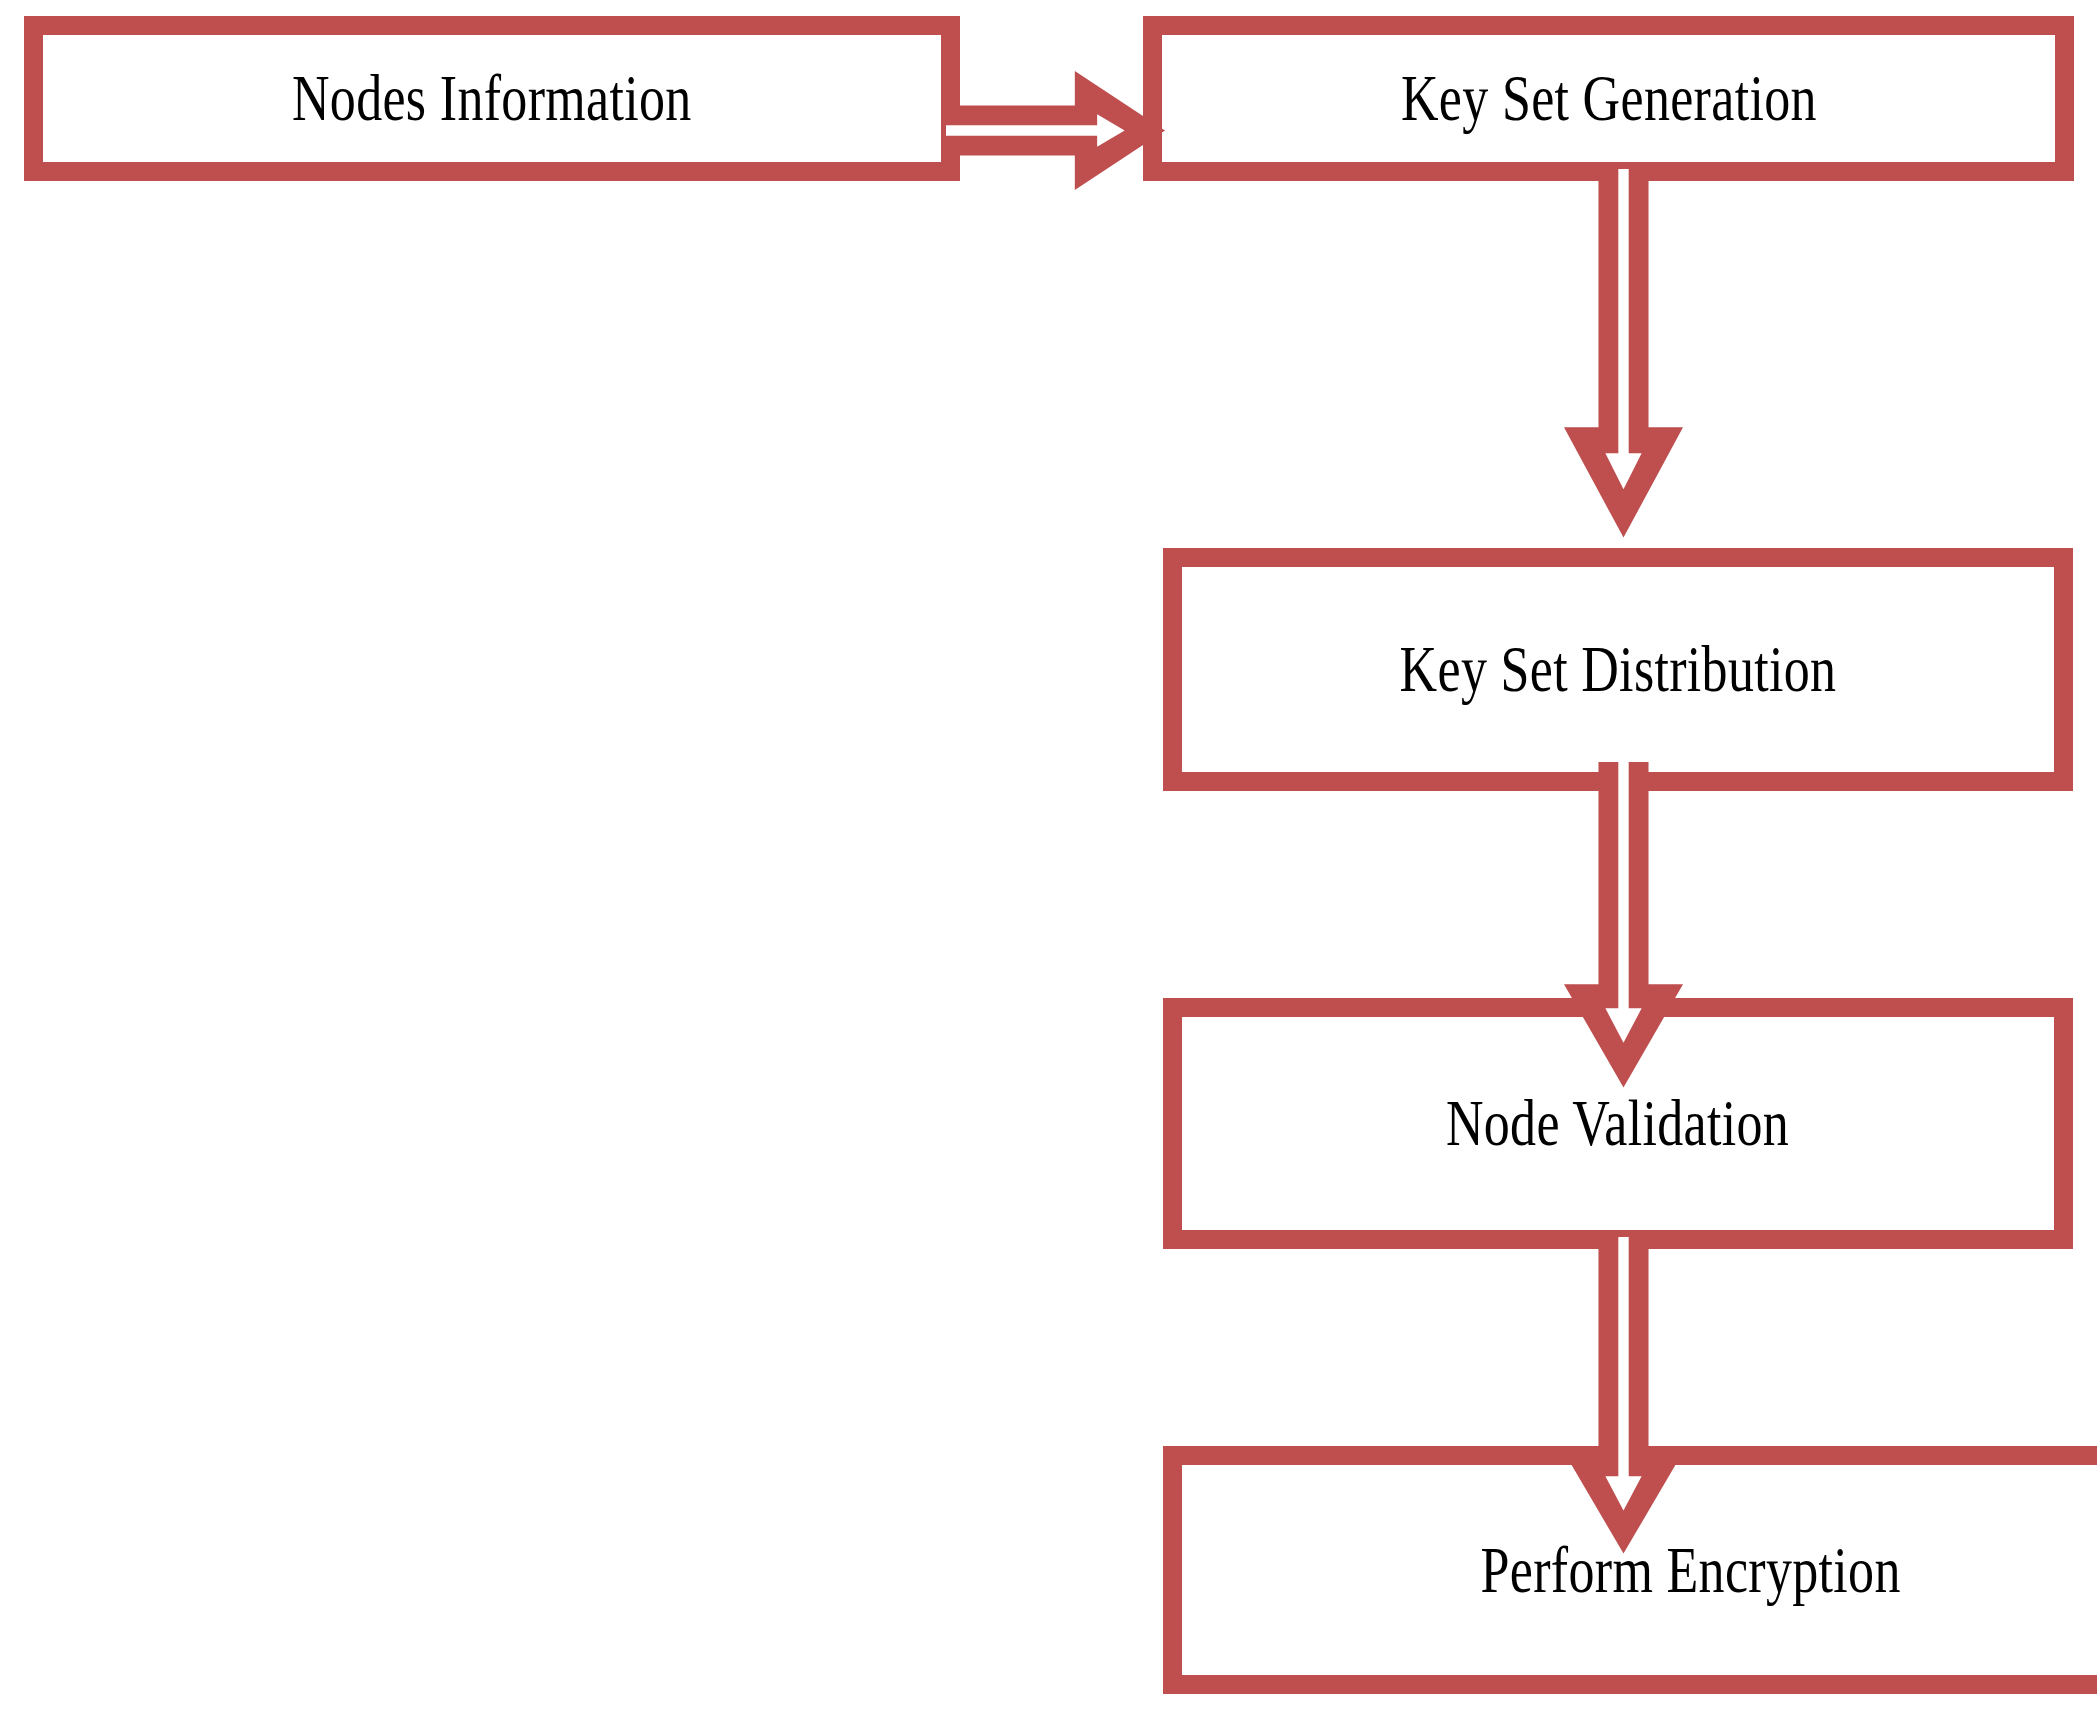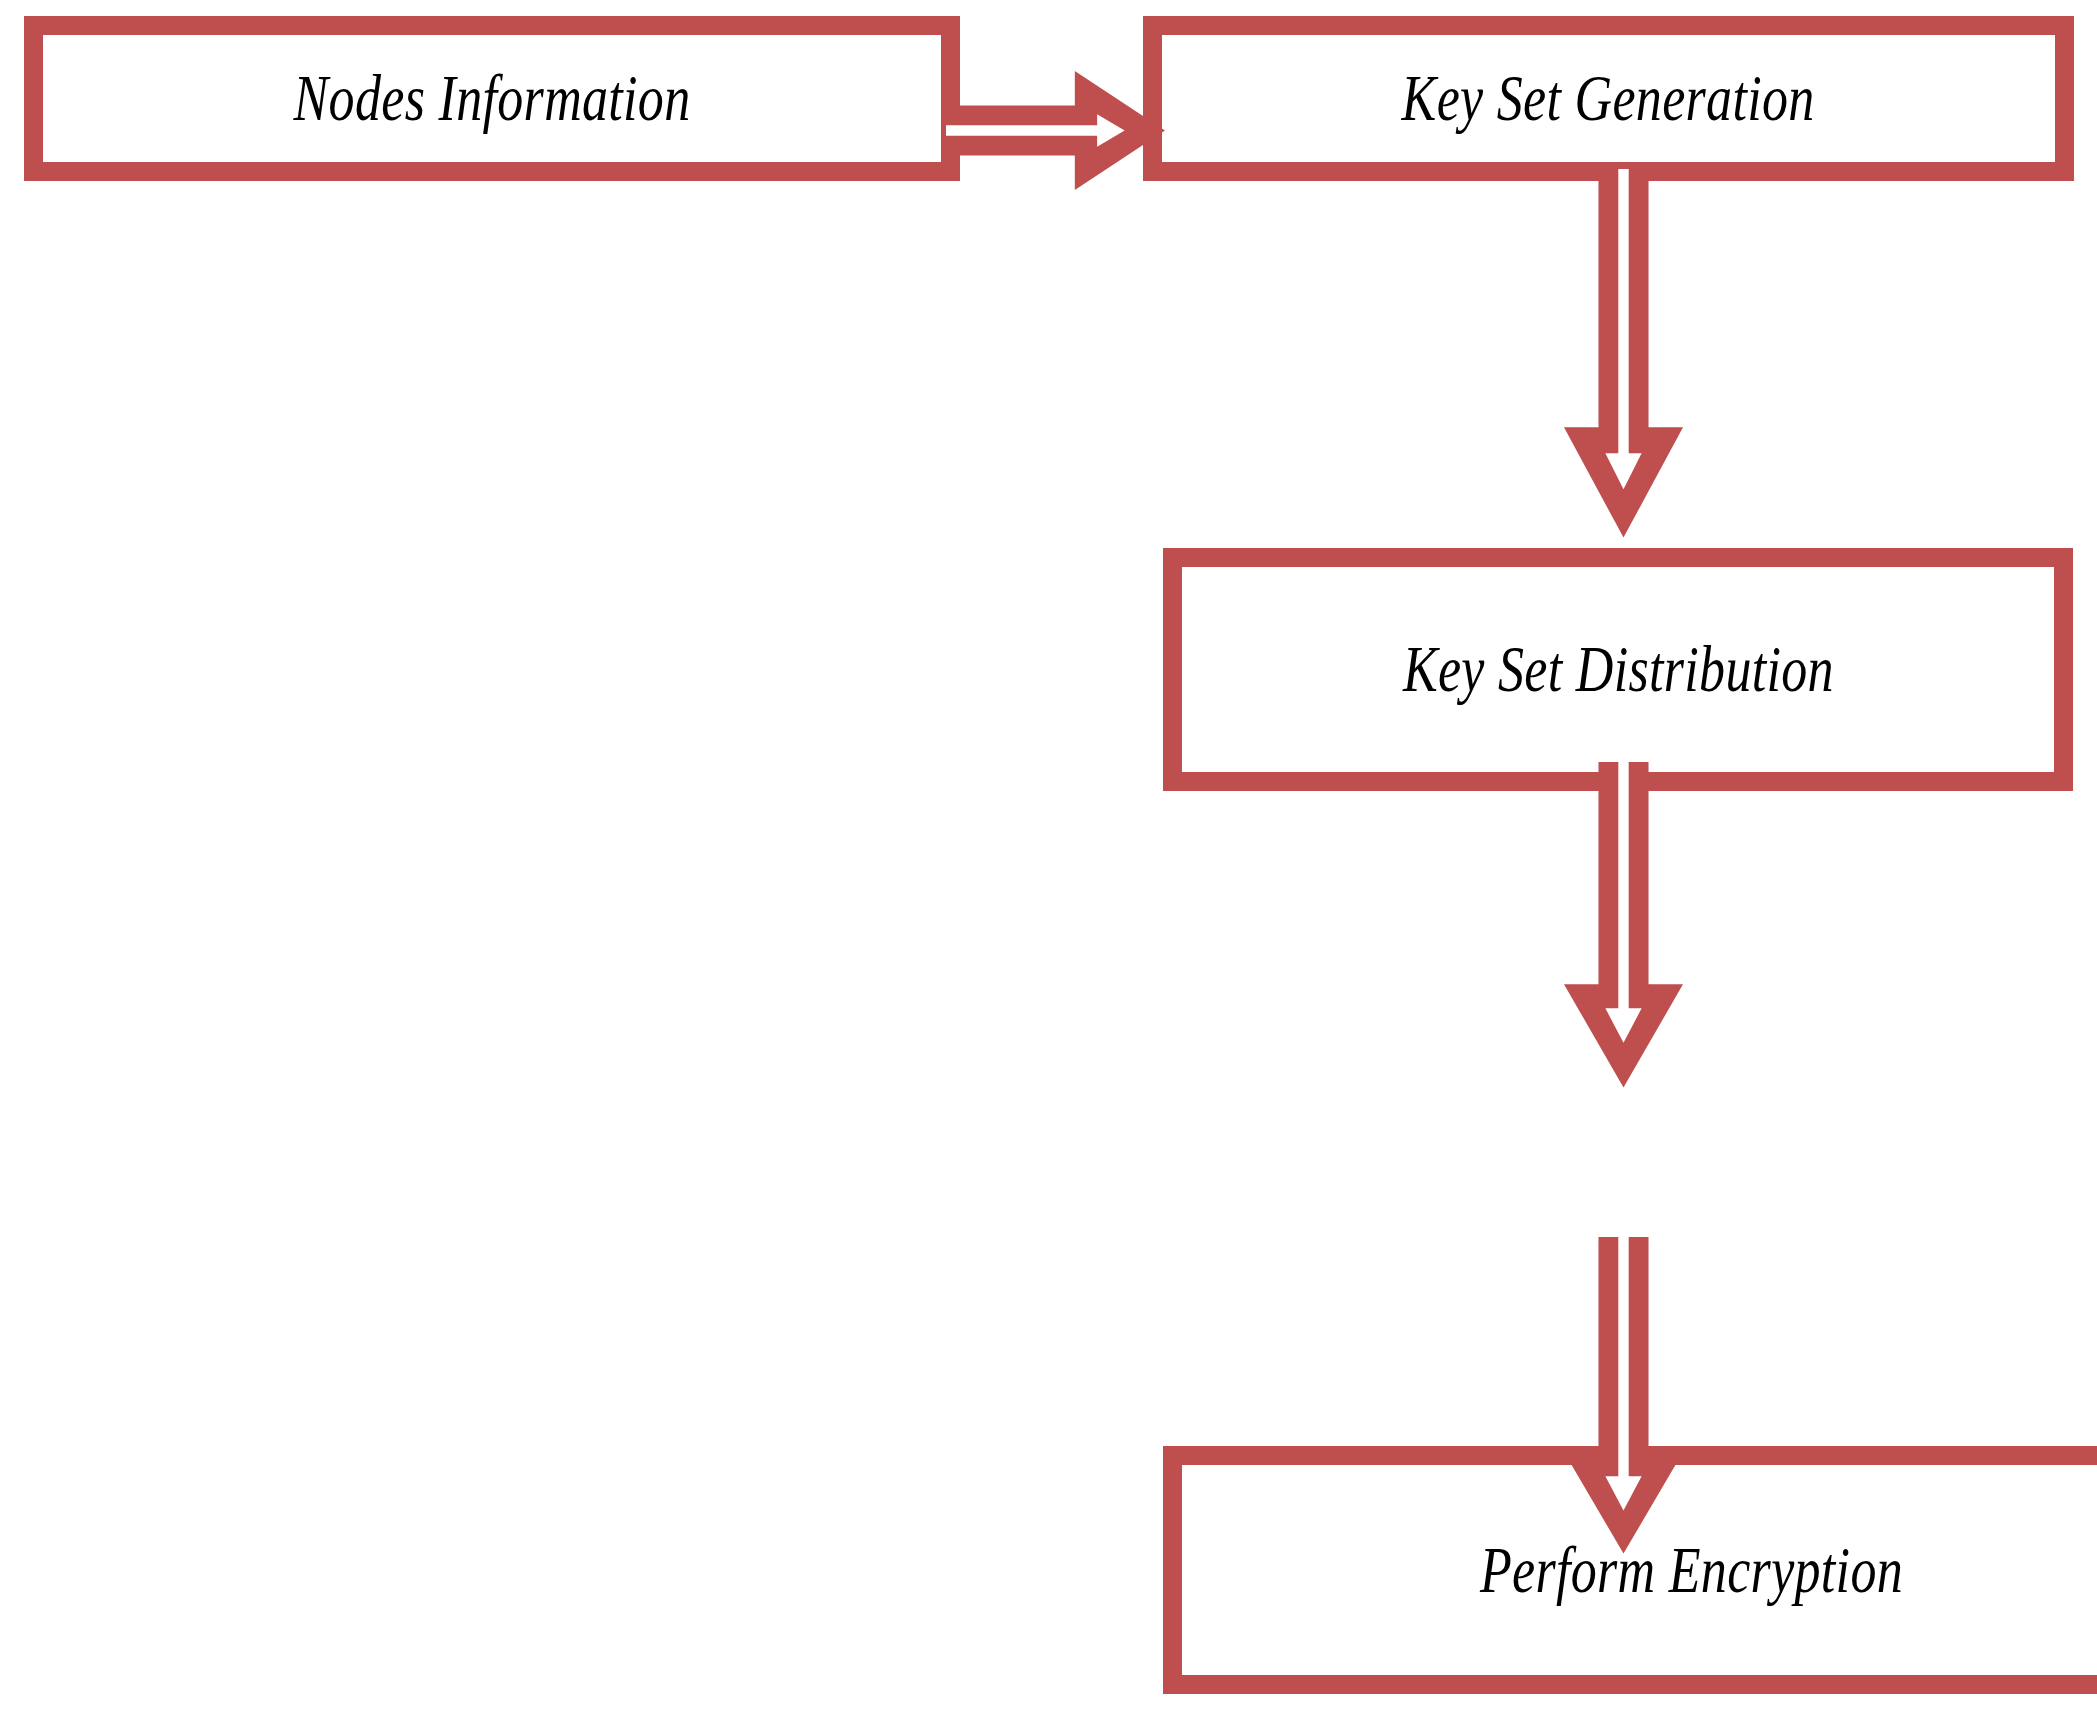--- a/index.html
+++ b/index.html
@@ -18,21 +18,20 @@
     overflow: hidden;
   }
   .node-box {
     position: absolute;
     box-sizing: border-box;
     background: #ffffff;
     border-style: solid;
     display: flex;
     align-items: center;
     justify-content: center;
-    font-style: italic;
   }
   .node-label {
     color: #000000;
     font-family: "Liberation Serif", "DejaVu Serif", serif;
     font-weight: 400;
     line-height: 1;
     white-space: nowrap;
     transform: scaleX(0.80);
     transform-origin: center center;
     letter-spacing: 0.4px;
@@ -58,20 +57,23 @@
   </div>
 
   <div class="node-box" id="box-1" style="left: 1143px; top: 15.5px; width: 931px; height: 165px; border-width: 19px; border-color: rgb(191, 79, 79);">
     <span class="node-label" style="font-size: 65px; color: rgb(0, 0, 0);">Key Set Generation</span>
   </div>
 
   <div class="node-box" id="box-2" style="left: 1163px; top: 532px; width: 910px; height: 243px; border-width: 19px; border-color: rgb(191, 79, 79); margin-top: 16px;">
     <span class="node-label" style="font-size: 65px; color: rgb(0, 0, 0);">Key Set Distribution</span>
   </div>
 
+  <div class="node-box" id="box-3" style="left: 1163px; top: 998px; width: 910px; height: 251px; border-width: 19px; border-color: rgb(191, 79, 79);">
+    <span class="node-label" style="font-size: 65px; color: rgb(0, 0, 0);">Node Validation</span>
+  </div>
 
   <div class="node-box" id="box-4" style="left: 1163px; top: 1446px; width: 1056px; height: 248px; border-width: 19px; border-color: rgb(191, 79, 79);">
     <span class="node-label" style="font-size: 65px; color: rgb(0, 0, 0);">Perform Encryption</span>
   </div>
 
   <div class="arrow" id="arrow-h-0" style="left:946px; top:59px; width:225px; height:143px;">
     <svg viewBox="0 0 262 166" preserveAspectRatio="none">
 
       <path d="M 0,54 L 150,54 L 150,14 L 255,83 L 150,152 L 150,112 L 0,112 Z" fill="#bf4f4f"></path>
 

